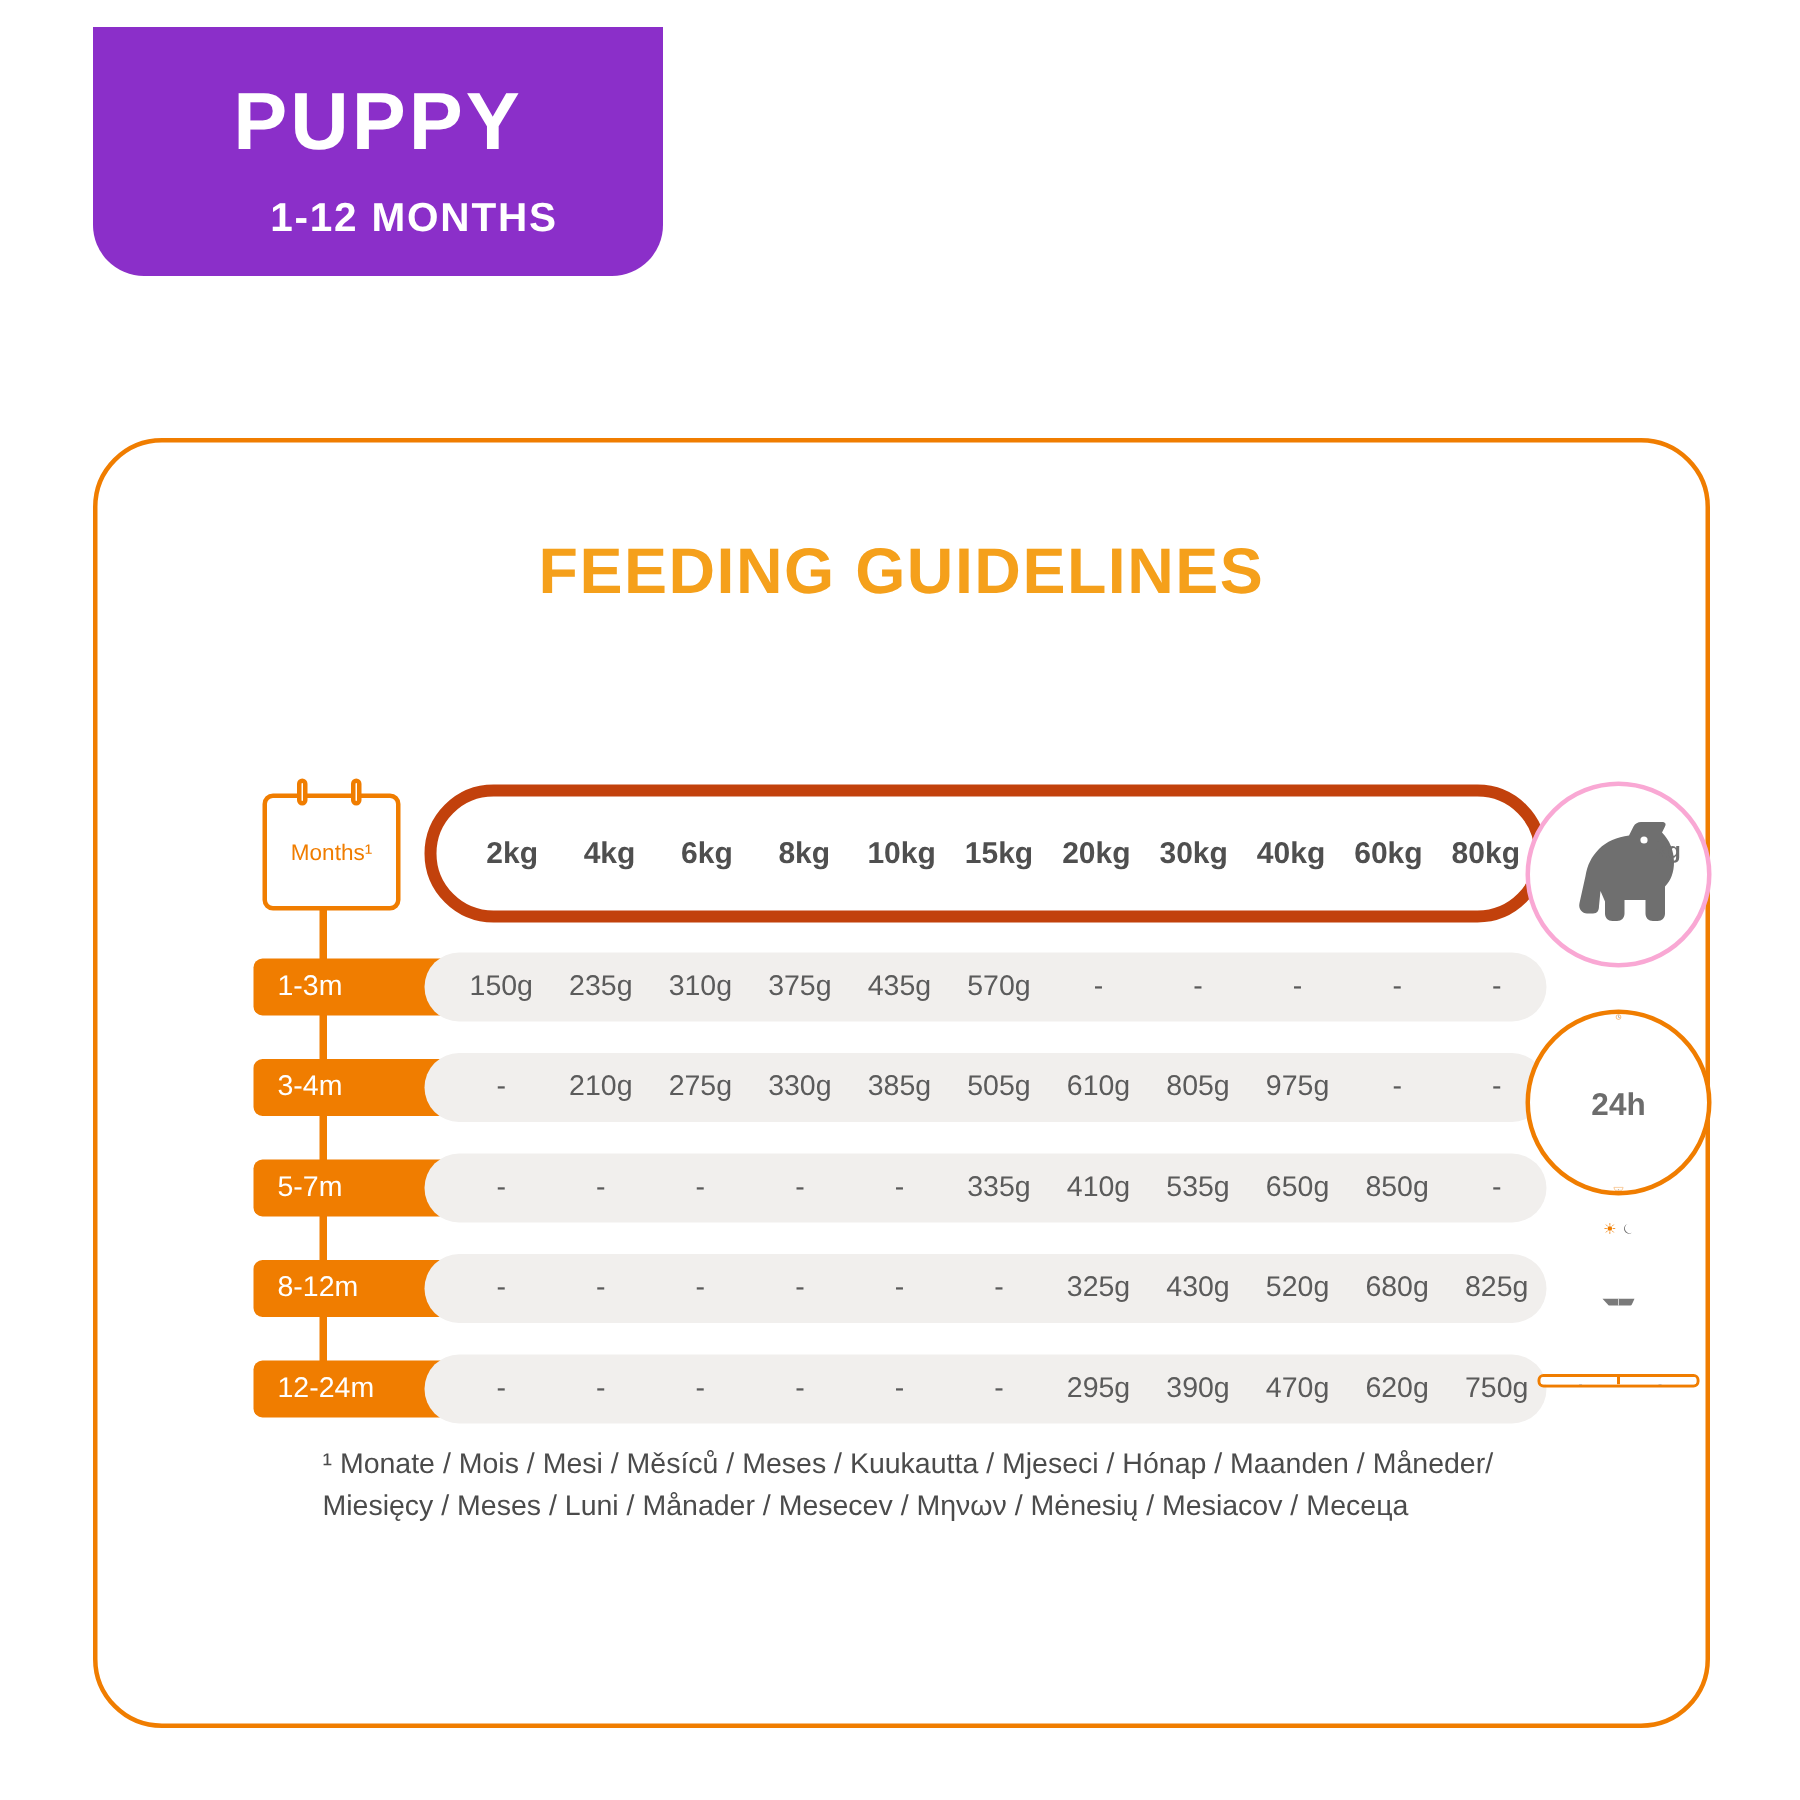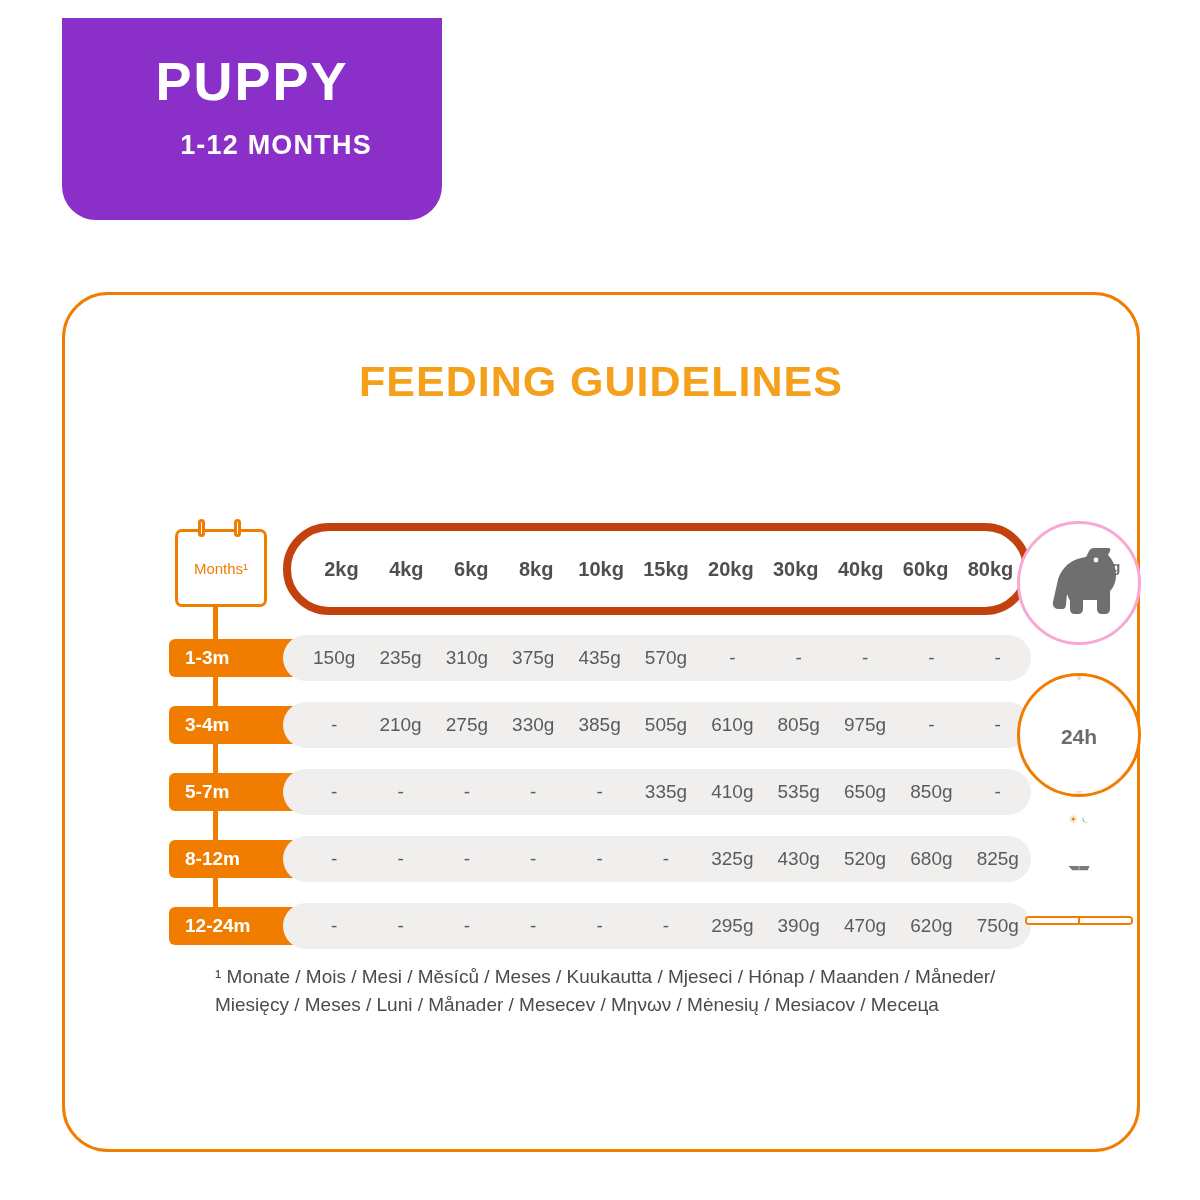--- a/index.html
+++ b/index.html
@@ -15,21 +15,21 @@
     position: relative;
     overflow: hidden;
   }
 
   
   .badge {
     position: absolute;
     left: 62px;
     top: 18px;
     width: 380px;
-    height: 202px;
+    height: 166px;
     background: #8b2fc9;
     border-radius: 0 0 34px 34px;
     color: #ffffff;
     display: flex;
     flex-direction: column;
     align-items: center;
     justify-content: flex-start;
     padding-top: 36px;
     box-sizing: border-box;
   }
@@ -180,21 +180,21 @@
   
   .row-tag {
     position: absolute;
     left: 52px;
     width: 138px;
     height: 38px;
     background: #f07d00;
     border-radius: 6px 0 0 6px;
     color: #fff;
     font-size: 19px;
-    font-weight: bold;
+    font-weight: normal;
     display: flex;
     align-items: center;
     padding-left: 16px;
     box-sizing: border-box;
   }
   .row-tag:after {
     content: "";
     position: absolute;
     right: -18px;
     top: 0;

